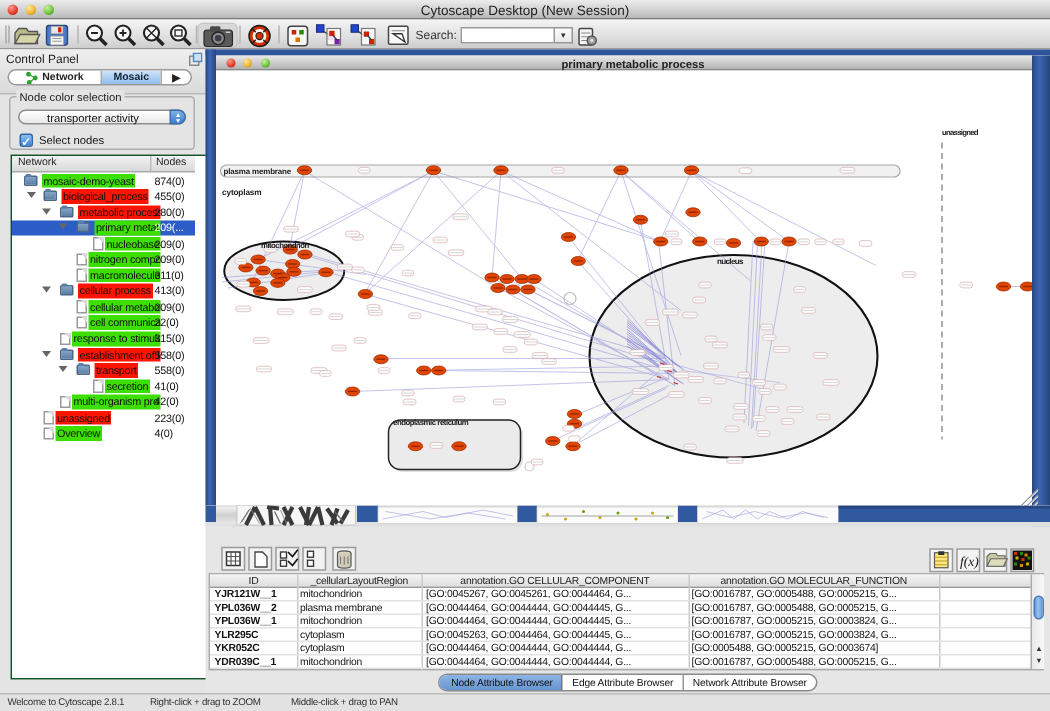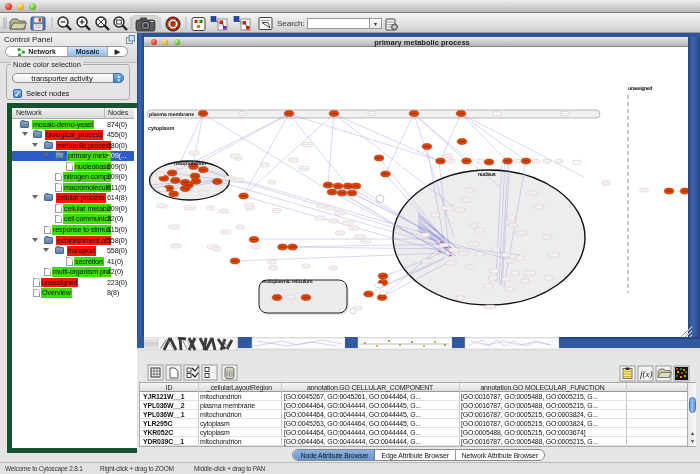--- a/index.html
+++ b/index.html
@@ -30,21 +30,21 @@
 #cpt-net { width:62px; border-right:1px solid #aaa; }
 #cpt-mos { width:40px; background:linear-gradient(#cfe3f8,#8fbdee); border-right:1px solid #aaa; color:#123; }
 #cpt-arr { width:19px; font-size:7px; }
 #cp-group { left:6px; top:31px; width:124px; height:36px; border:1px solid #adadad; border-radius:3px; }
 #cp-group-lbl { left:11px; top:27px; font-size:7.5px; color:#222; background:#e4e4e4; padding:0 2px; }
 #cp-combo { left:12px; top:40px; width:112px; height:10px; background:linear-gradient(#ffffff,#e9e9e9); border:1px solid #8f8f8f; border-radius:5px; font-size:7.5px; color:#111; line-height:9px; text-align:center; padding-right:12px; }
 #cp-combo-btn { left:113px; top:40px; width:11px; height:10px; background:linear-gradient(#7db2ea,#3c7fd0); border:1px solid #3c6ea8; border-radius:0 5px 5px 0; }
 #cp-combo-btn i { position:absolute; left:2.5px; font-style:normal; font-size:4.5px; color:#fff; line-height:4px; }
 #cp-check { left:13px; top:56px; width:9px; height:9px; background:linear-gradient(#8ec0f0,#3f84d4); border:1px solid #2f66a8; border-radius:2px; color:#fff; font-size:8px; line-height:9px; text-align:center; font-weight:bold; }
 #cp-check-lbl { left:26px; top:56px; font-size:7.5px; color:#111; }
-#cp-tree { left:7px; top:70px; width:149px; height:350px; background:#fff; border:5px solid #14532d; }
+#cp-tree { left:7px; top:70px; width:149px; height:350px; background:#fff; border:1px solid #14532d; }
 #tree-head { left:0; top:0; width:122px; height:11px; background:linear-gradient(#f2f2f2,#d9d9d9); border-bottom:1px solid #aaa; font-size:7px; color:#222; }
 #tree-head .c1 { position:absolute; left:4px; top:1px; }
 #tree-head .c2 { position:absolute; left:96px; top:1px; }
 #tree-head .dv { position:absolute; left:92px; top:0; width:1px; height:11px; background:#bbb; }
 .trow { position:absolute; left:0; width:122px; height:10.55px; font-size:7.2px; letter-spacing:-0.15px; white-space:nowrap; }
 .trow.sel { background:#2c5cc5; }
 .tlab { position:absolute; top:0.5px; height:9.5px; line-height:9.5px; padding:0 1px; overflow:hidden; color:#111; }
 .tlab.g { background:#3ddf00; }
 .tlab.r { background:#ff1400; }
 .tcnt { position:absolute; left:95px; top:0.5px; line-height:9.5px; color:#111; }
@@ -89,20 +89,21 @@
 
 #status { left:0; top:462px; width:700px; height:12px; background:#e2e2e2; border-top:1px solid #bbb; font-size:6.5px; letter-spacing:-0.2px; color:#333; }
 #status span { position:absolute; top:2px; }
 </style></head>
 <body>
 
 <div class="abs" id="titlebar">
   <div class="tl" style="left:5px;  background:radial-gradient(circle at 35% 30%,#ff9a8a,#e33a2a 60%,#a01000);"></div>
   <div class="tl" style="left:17px; background:radial-gradient(circle at 35% 30%,#ffe9a0,#efb12f 60%,#b07000);"></div>
   <div class="tl" style="left:29px; background:radial-gradient(circle at 35% 30%,#c8f0a0,#6cc238 60%,#2e7000);"></div>
+  <div class="abs" id="title-text">Cytoscape Desktop (New Session)</div>
 </div>
 
 <div class="abs" id="toolbar">
   <svg width="700" height="20">
 
   <path d="M4 4 v12 M6 4 v12" stroke="#aaa" stroke-width="1"></path>
 
   <path d="M10 9 l2.5 -3 h5 l1.5 2 h6 v8 h-15 z" fill="#b9b98a" stroke="#555" stroke-width="0.9"></path>
   <path d="M10 16 l3.5 -6 h13 l-3 6 z" fill="#d6d5a8" stroke="#555" stroke-width="0.9"></path>
 
@@ -251,21 +252,21 @@
       </div>
     <div class="trow" style="top:74.30px;">
         <span class="tfile" style="left:43px;"></span>
         <span class="tlab g" style="left:51px; max-width:48px;">macromolecule m</span>
         <span class="tcnt">311(0)</span>
       </div>
     <div class="trow" style="top:84.85px;">
         <span class="tarr" style="left:20px;"></span>
         <span class="tfold" style="left:32px;"></span>
         <span class="tlab r" style="left:44px; max-width:55px;">cellular process</span>
-        <span class="tcnt">614(8)</span>
+        <span class="tcnt">413(0)</span>
       </div>
     <div class="trow" style="top:95.40px;">
         <span class="tfile" style="left:43px;"></span>
         <span class="tlab g" style="left:51px; max-width:48px;">cellular metabol</span>
         <span class="tcnt">209(0)</span>
       </div>
     <div class="trow" style="top:105.95px;">
         <span class="tfile" style="left:43px;"></span>
         <span class="tlab g" style="left:51px; max-width:48px;">cell communicati</span>
         <span class="tcnt">22(0)</span>
@@ -298,21 +299,21 @@
         <span class="tcnt">42(0)</span>
       </div>
     <div class="trow" style="top:169.25px;">
         <span class="tfile" style="left:21px;"></span>
         <span class="tlab r" style="left:29px; max-width:70px;">unassigned</span>
         <span class="tcnt">223(0)</span>
       </div>
     <div class="trow" style="top:179.80px;">
         <span class="tfile" style="left:21px;"></span>
         <span class="tlab g" style="left:29px; max-width:70px;">Overview</span>
-        <span class="tcnt">8(8)</span>
+        <span class="tcnt">4(0)</span>
       </div>
   </div>
 </div>
 
 <div class="abs" id="mdi">
   <div class="abs" id="win-top"></div>
   <div class="abs" id="win-title">
     <div class="tl2" style="left:6.5px; background:radial-gradient(circle at 35% 30%,#ff9a8a,#e33a2a 60%,#a01000);"></div>
     <div class="tl2" style="left:17.5px; background:radial-gradient(circle at 35% 30%,#ffe9a0,#efb12f 60%,#b07000);"></div>
     <div class="tl2" style="left:29.5px; background:radial-gradient(circle at 35% 30%,#c8f0a0,#6cc238 60%,#2e7000);"></div>

